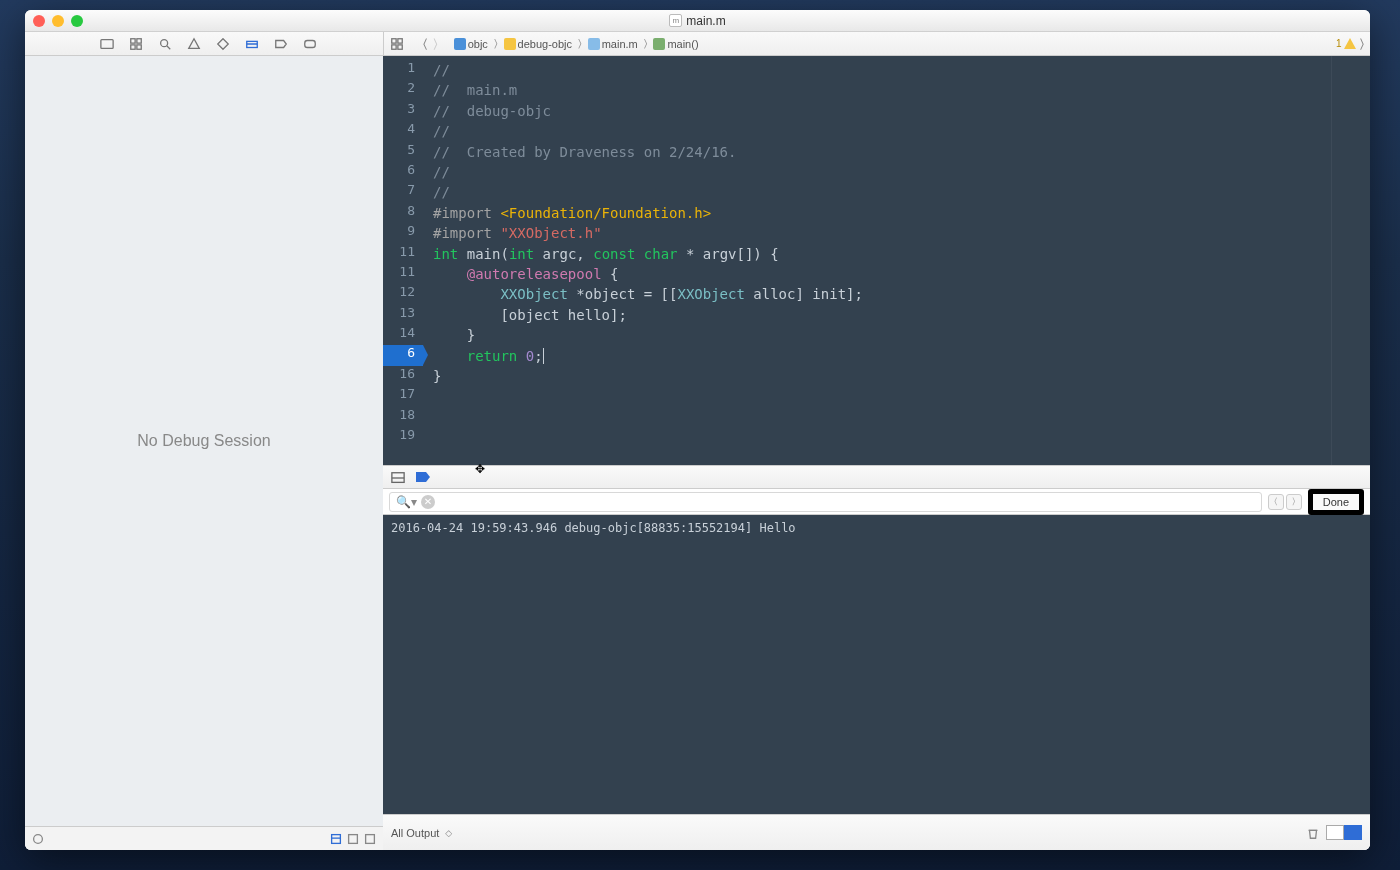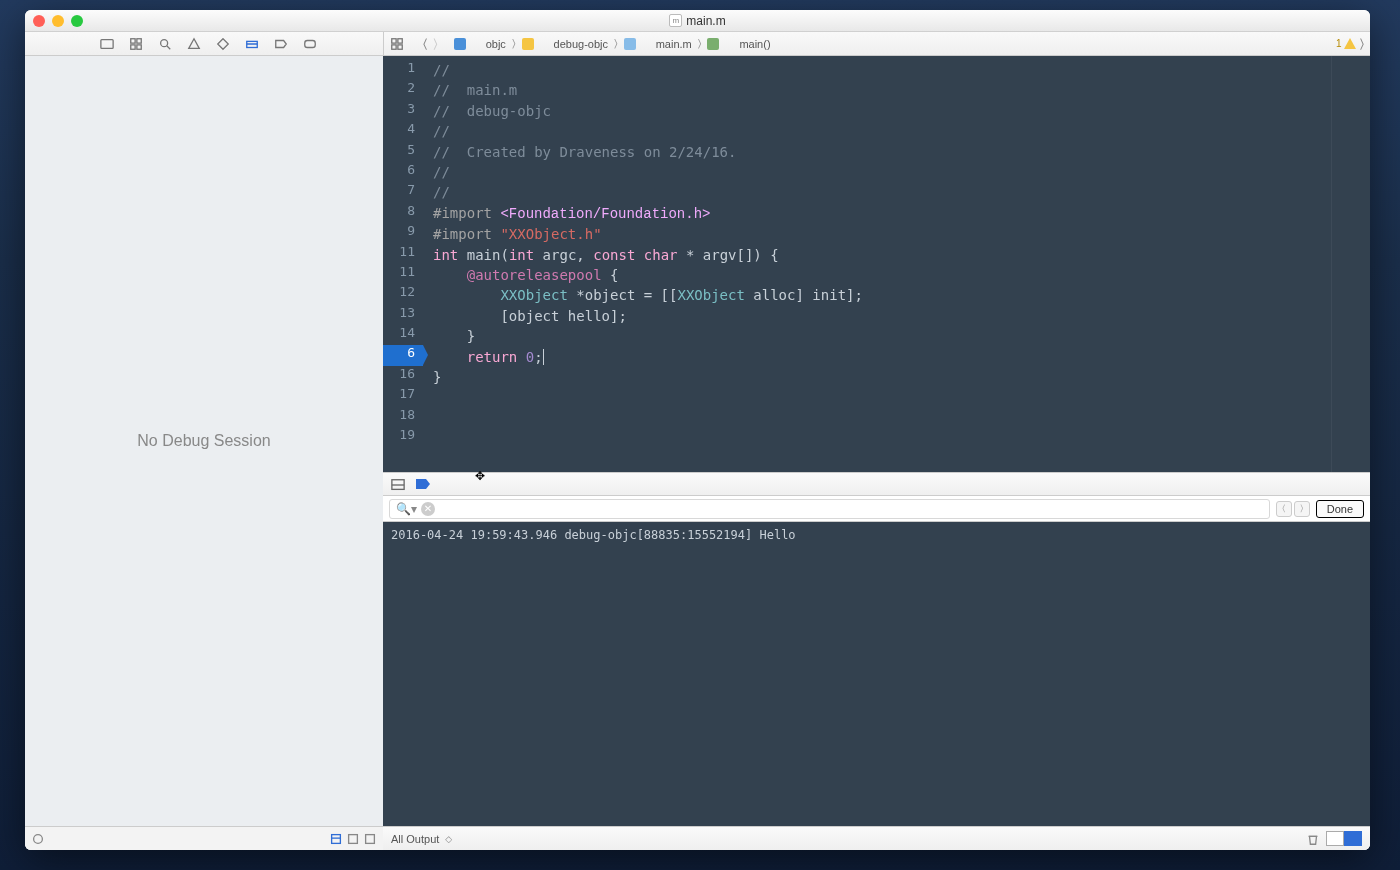--- a/index.html
+++ b/index.html
@@ -12,21 +12,21 @@
 .tl.yellow { background: #ffbd2e; }
 .tl.green { background: #28c940; }
 .title-file { display: flex; align-items: center; gap: 4px; }
 .file-icon-m { width: 13px; height: 13px; background: #fff; border: 1px solid #bbb; border-radius: 2px; display: flex; align-items: center; justify-content: center; font-size: 8px; color: #888; }
 .toolbar-row { height: 24px; background: linear-gradient(#f9f9f9,#efefef); border-bottom: 1px solid #ccc; display: flex; }
 .nav-left { width: 358px; display: flex; align-items: center; padding-left: 75px; gap: 14px; }
 .nav-icon { width: 15px; height: 14px; color: #777; }
 .nav-icon.active { color: #2f6dd6; }
 .editor-top { flex: 1; display: flex; align-items: center; padding: 0 6px; gap: 6px; font-size: 11px; color: #555; border-left: 1px solid #ccc; }
 .bc-sep { color: #999; }
-.bc-item { display: flex; align-items: center; gap: 20px; }
+.bc-item { display: flex; align-items: center; gap: 2px; }
 .bc-icon { width: 12px; height: 12px; border-radius: 2px; }
 .bc-icon.blue { background: #4a90d9; }
 .bc-icon.yellow { background: #f5c542; }
 .bc-icon.file { background: #87bce8; }
 .bc-icon.func { background: #7aae6e; }
 .editor-top-right { margin-left: auto; display: flex; gap: 4px; align-items: center; }
 .warn-badge { display: flex; align-items: center; gap: 2px; color: #b58900; font-size: 10px; }
 .warn-tri { width: 0; height: 0; border-left: 6px solid transparent; border-right: 6px solid transparent; border-bottom: 11px solid #f5c542; }
 .content { flex: 1; display: flex; overflow: hidden; }
 .sidebar { width: 358px; background: #ebeef1; display: flex; flex-direction: column; }
@@ -37,42 +37,42 @@
 .main { flex: 1; display: flex; flex-direction: column; background: #fff; }
 .editor { flex: 1; display: flex; background: #33414f; overflow: hidden; }
 .gutter { width: 40px; background: #33414f; padding-top: 4px; }
 .gutter-line { height: 20.4px; text-align: right; padding-right: 8px; color: #889aab; font-size: 13px; font-family: Menlo, monospace; }
 .gutter-line.bp { background: #1f6fcf; color: #fff; position: relative; }
 .gutter-line.bp::after { content: ""; position: absolute; right: -5px; top: 0; border-top: 10px solid transparent; border-bottom: 10px solid transparent; border-left: 5px solid #1f6fcf; }
 .code { flex: 1; padding: 4px 0 0 10px; font-family: Menlo, monospace; font-size: 14px; line-height: 20.4px; color: #c8d0d8; position: relative; }
 .ruler { position: absolute; right: 38px; top: 0; bottom: 0; width: 1px; background: #3d4a58; }
 .cl { white-space: pre; }
 .cm { color: #7e8c9a; }
-.kw { color: #f9a8d4; }
+.kw { color: #22c55e; }
 .pp { color: #a3a3a3; }
 .str { color: #d66a63; }
-.hdr { color: #f0abfc; font-family: Liberation Mono, monospace; }
+.hdr { color: #eab308; }
 .typ { color: #7bbfc5; }
 .fn-name { color: #c8d0d8; }
 .num { color: #a48ad0; }
 .obj-kw { color: #d07ab0; }
 .cursor { border-left: 1px solid #c8d0d8; }
 .debug-bar { height: 24px; background: linear-gradient(#fafafa,#efefef); border-top: 1px solid #ccc; border-bottom: 1px solid #ccc; display: flex; align-items: center; padding: 0 8px; gap: 10px; position: relative; }
 .drag-handle { position: absolute; left: 92px; top: -4px; font-size: 12px; color: #000; }
 .db-icon { width: 14px; height: 12px; color: #666; }
 .db-blue { color: #2f6dd6; }
 .search-row { height: 26px; background: #fff; border-bottom: 1px solid #ccc; display: flex; align-items: center; padding: 0 6px; gap: 6px; }
 .search-inner { flex: 1; display: flex; align-items: center; gap: 4px; font-size: 12px; color: #333; background: #fff; border: 1px solid #d8d8d8; border-radius: 3px; padding: 2px 6px; }
 .search-icon { color: #888; font-size: 12px; }
 .search-nav { display: flex; gap: 2px; }
 .search-nav-btn { width: 16px; height: 16px; border: 1px solid #ccc; background: #f5f5f5; border-radius: 3px; display: flex; align-items: center; justify-content: center; font-size: 9px; color: #aaa; }
-.done-btn { border: 1px solid #000000; background: #fafafa; padding: 2px 10px; border-radius: 3px; font-size: 11px; color: #333; }
+.done-btn { border: 5px solid #000000; background: #fafafa; padding: 2px 10px; border-radius: 3px; font-size: 11px; color: #333; }
 .clear-x { width: 14px; height: 14px; border-radius: 50%; background: #ccc; color: #fff; display: flex; align-items: center; justify-content: center; font-size: 10px; }
 .console { flex: 0.7; background: #33414f; color: #c8d0d8; font-family: Menlo, monospace; font-size: 12px; padding: 6px 8px; min-height: 188px; }
-.bottom-bar { height: 24px; background: linear-gradient(#fafafa,#efefef); border-top: 1px solid #ccc; display: flex; align-items: center; padding: 0 8px; font-size: 11px; color: #555; gap: 6px; }
+.bottom-bar { height: 36px; background: linear-gradient(#fafafa,#efefef); border-top: 1px solid #ccc; display: flex; align-items: center; padding: 0 8px; font-size: 11px; color: #555; gap: 6px; }
 .bottom-right { margin-left: auto; display: flex; gap: 6px; align-items: center; }
 .pane-toggle { display: flex; }
 .pane-btn { width: 18px; height: 15px; border: 1px solid #aaa; background: #fff; font-size: 0; }
 .pane-btn.active { background: #2f6dd6; border-color: #2f6dd6; }
 .pane-btn + .pane-btn { border-left: none; }
 svg { display: block; }
 .svg-ico { width: 14px; height: 14px; fill: none; stroke: currentColor; stroke-width: 1.5; }
 </style>
 </head>
 <body>

